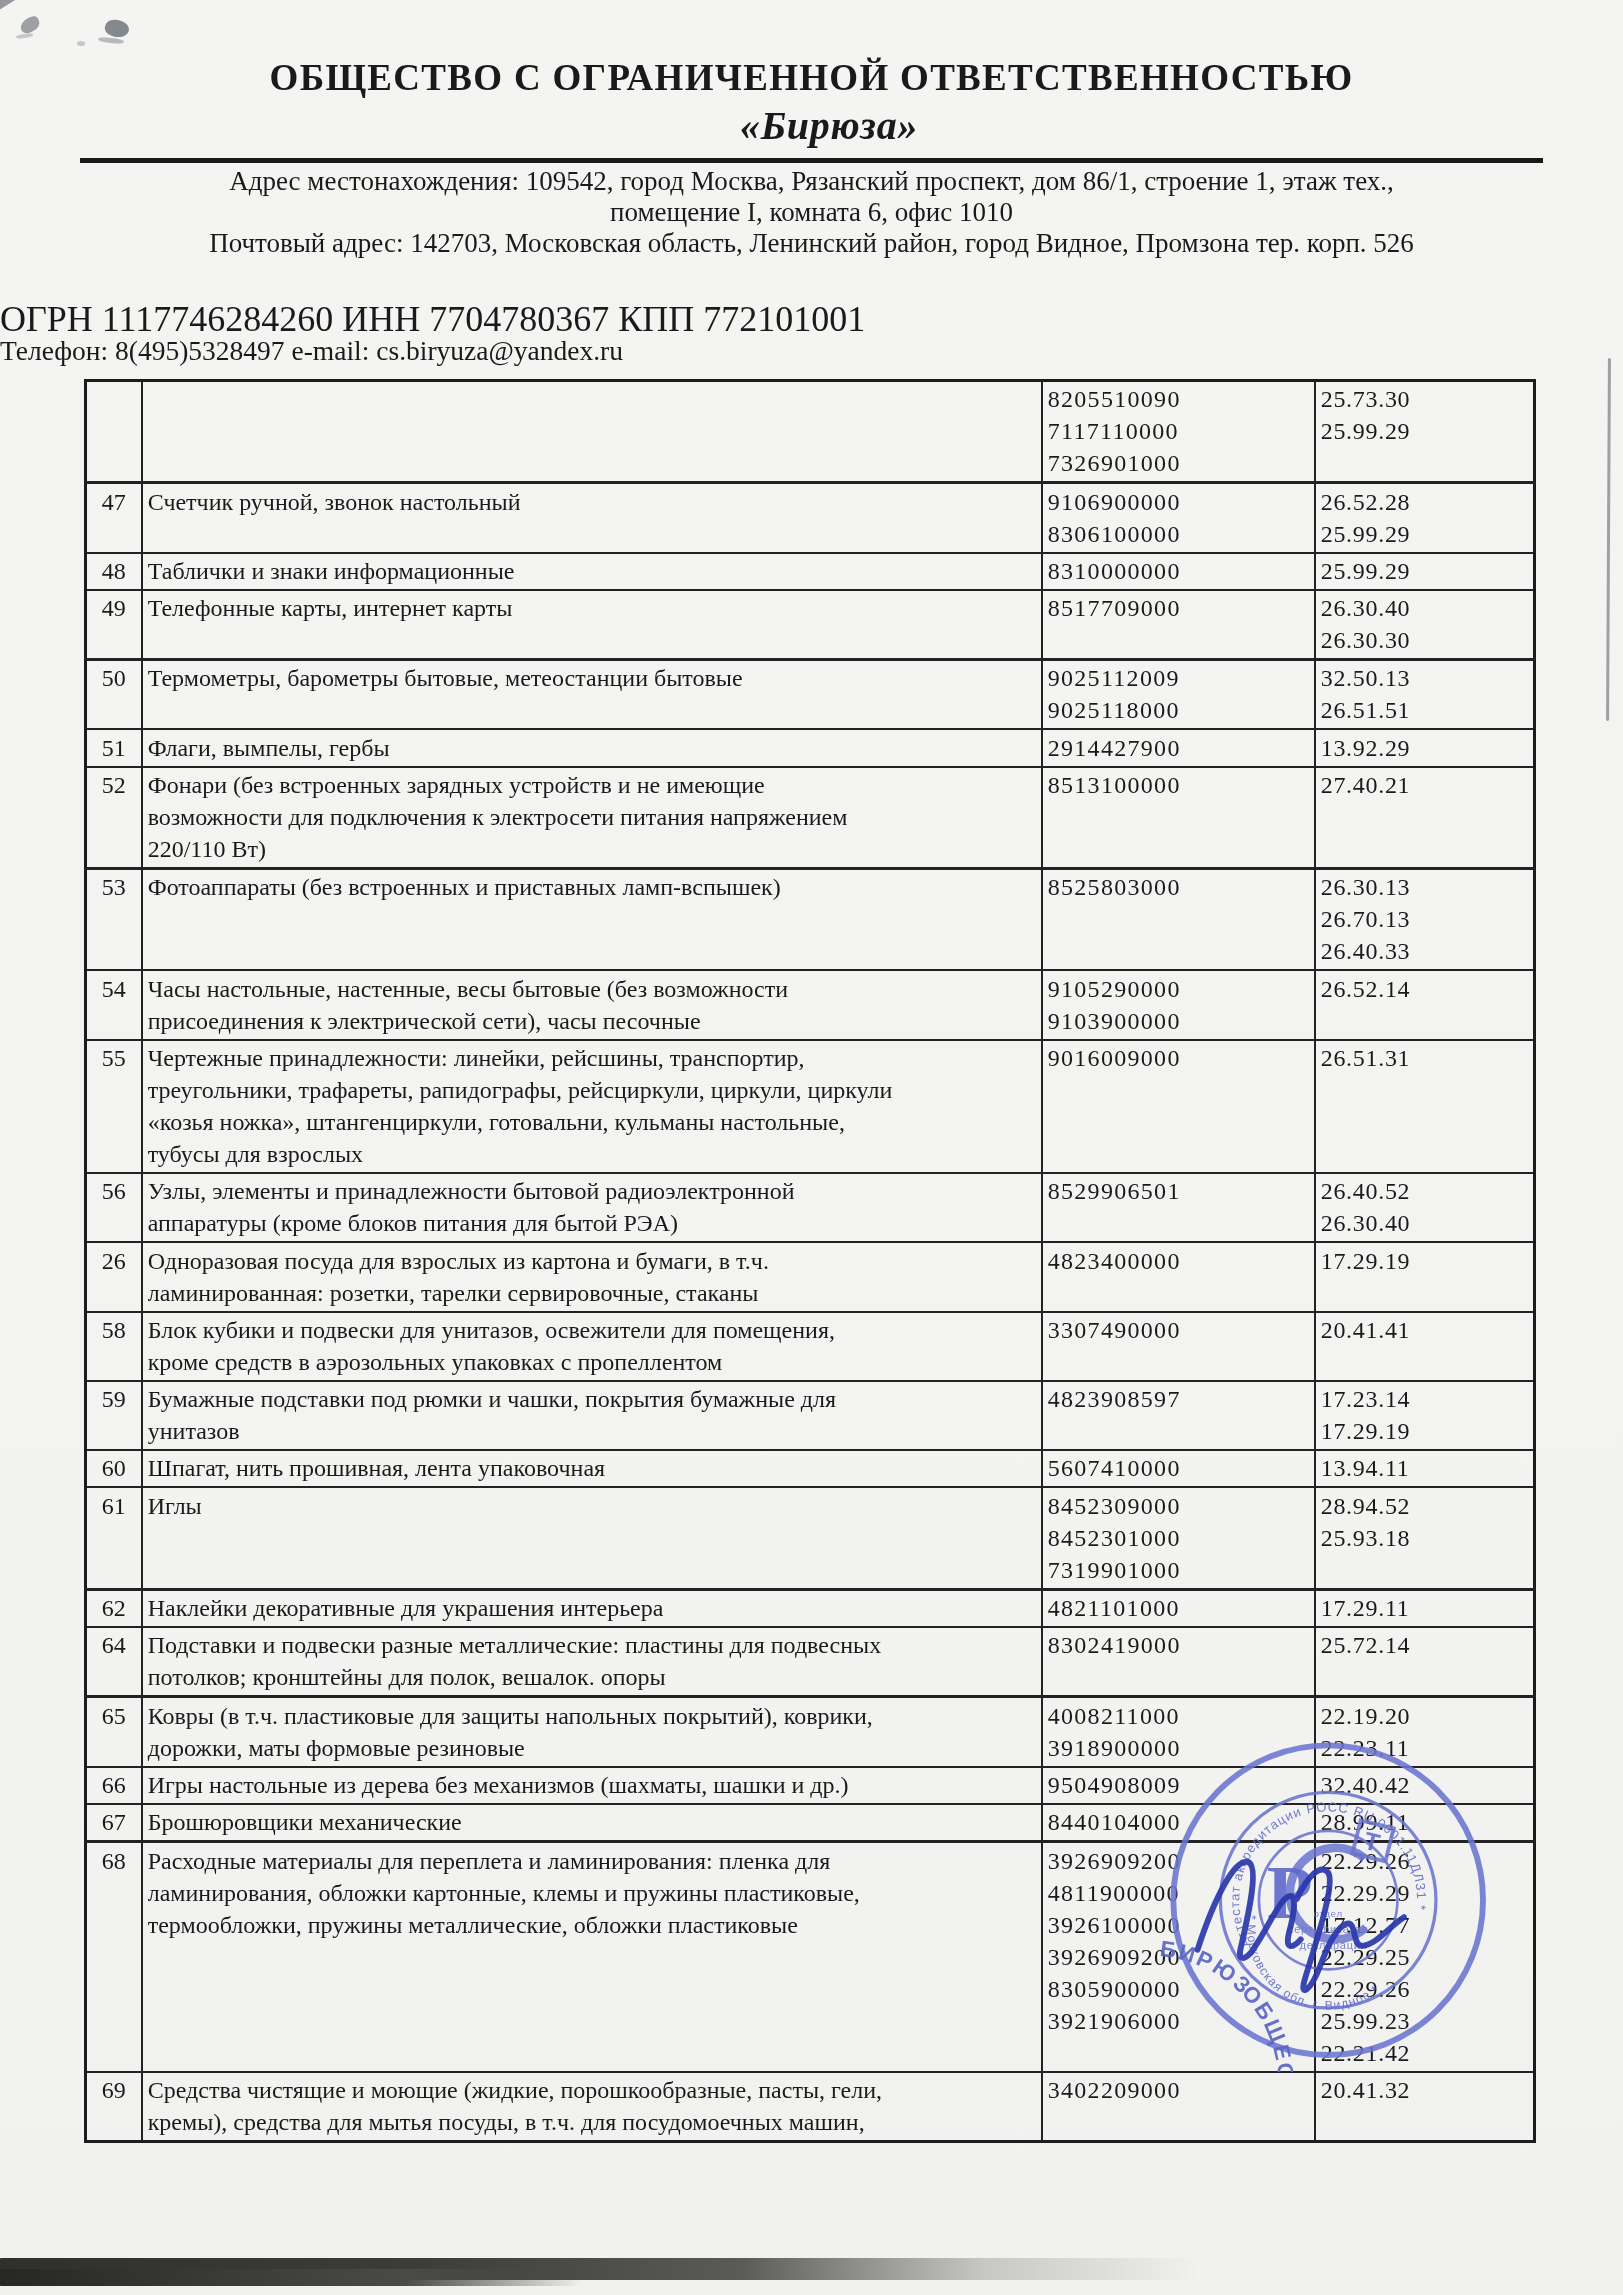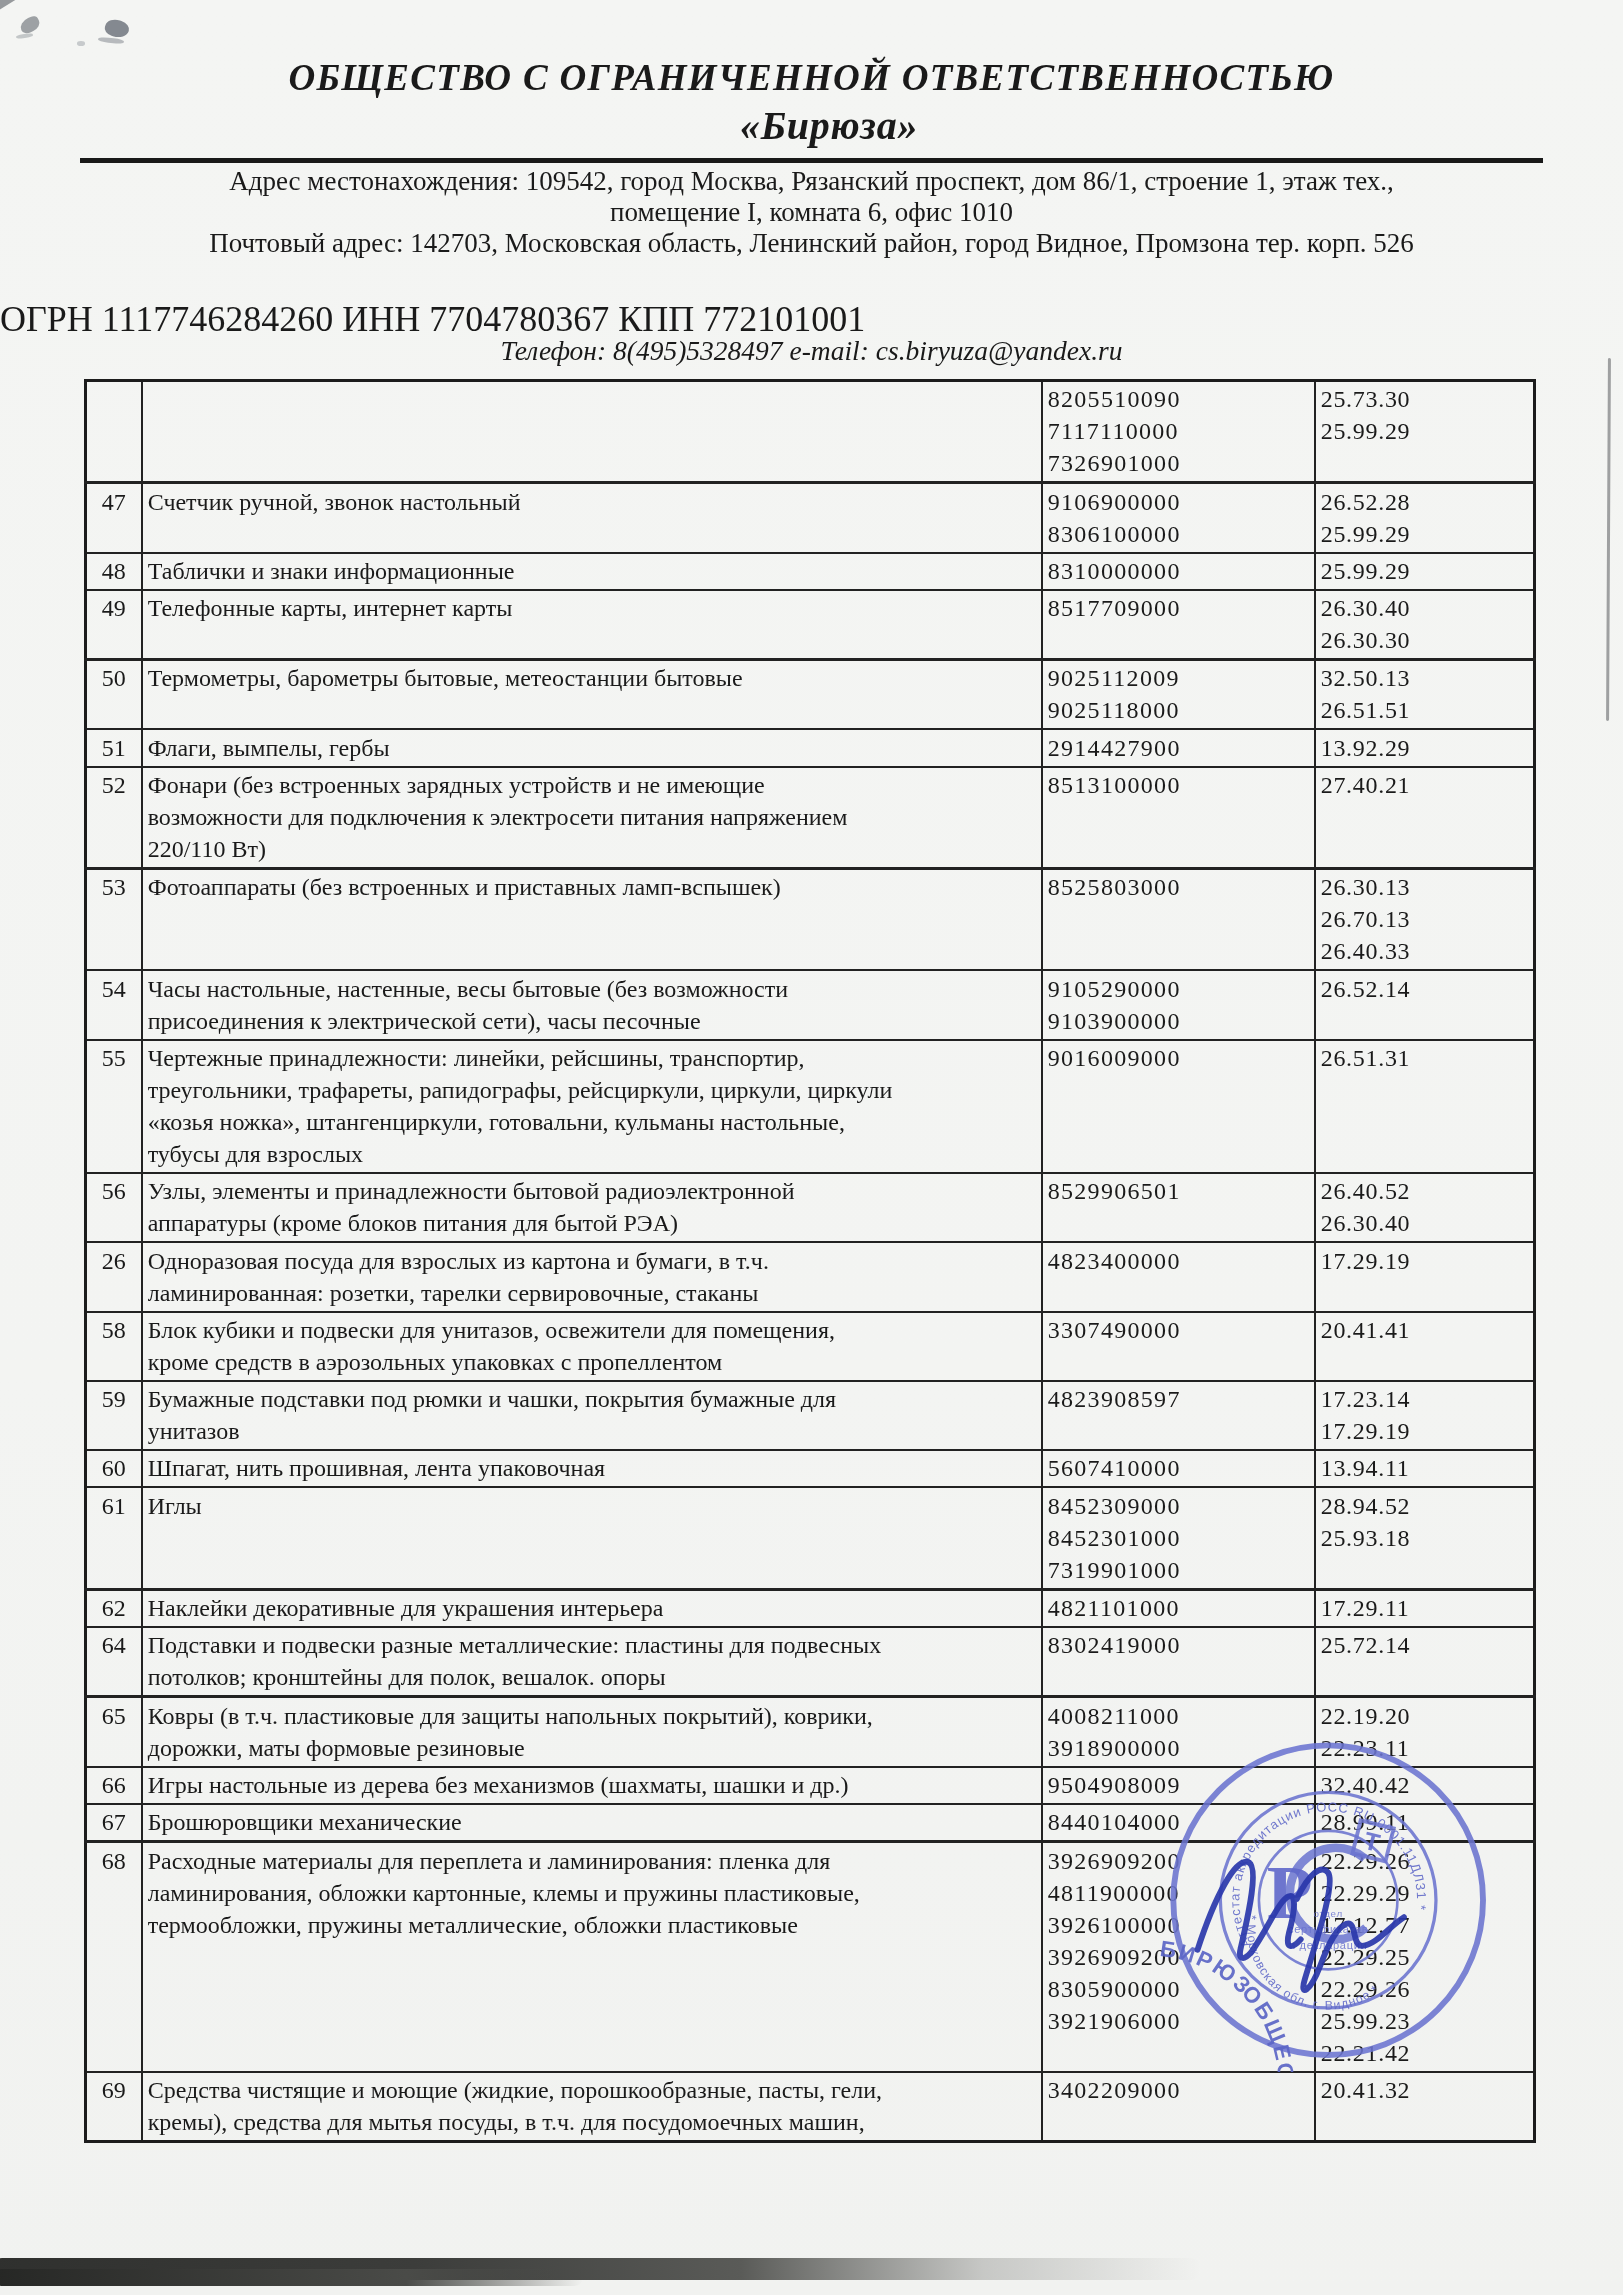--- a/index.html
+++ b/index.html
@@ -7,32 +7,32 @@
     position:relative;
     width:1623px;height:2295px;
     background:linear-gradient(180deg,#f4f5f3 0%,#f3f4f2 60%,#f1f2f0 100%);
     font-family:"Liberation Serif","DejaVu Serif",serif;
     color:#1a1a1a;
     overflow:hidden;
   }
   
   .title1{
     padding-top:56px;text-align:center;
-    font-size:37px;font-weight:bold;font-style:italic;letter-spacing:1.3px;
+    font-size:37px;font-weight:bold;letter-spacing:1.3px;
     white-space:nowrap;
   }
   .title2{
     text-align:center;margin-top:2.6px;
     font-size:40px;font-weight:bold;font-style:italic;letter-spacing:0.7px;padding-left:35px;
   }
   .rule{height:4.6px;background:#191919;margin:9.8px 80px 0 80px;}
   .addr-block{margin-top:3px;text-align:center;font-size:27px;line-height:31px;}
   .addr-block div{white-space:nowrap;}
   .reg-line{margin-top:45px;text-align:left;font-size:36px;line-height:31px;white-space:nowrap;}
-  .contact-line{text-align:center;font-size:27.5px;line-height:31px;white-space:nowrap;font-style:italic;}
+  .contact-line{text-align:left;font-size:27.5px;line-height:31px;white-space:nowrap;}
   
   table.main{
     border-collapse:collapse;table-layout:fixed;
     margin:13px 0 0 84px;width:1450px;
     border:3.3px solid #1c1c1c;
   }
   table.main td{
     border:2px solid #222;
     vertical-align:top;
     font-size:24px;line-height:32px;

